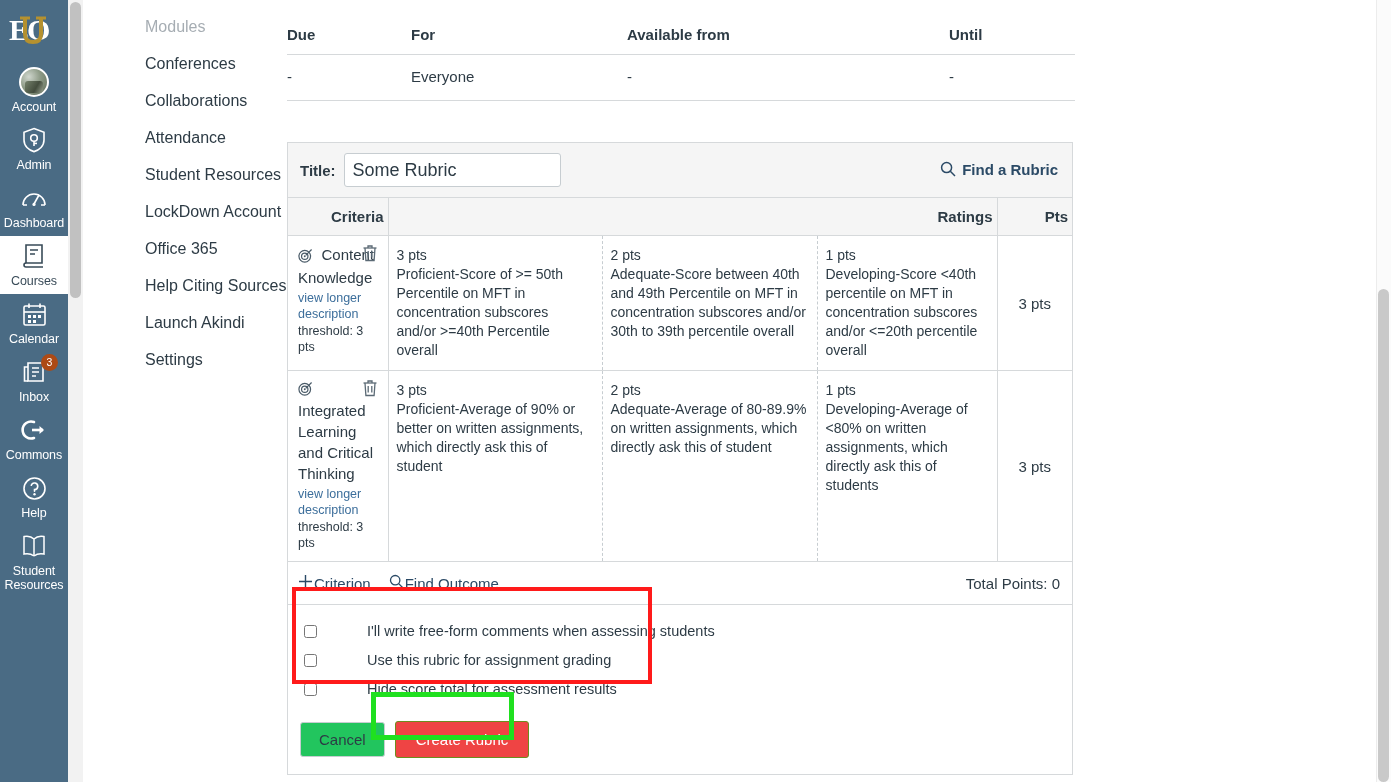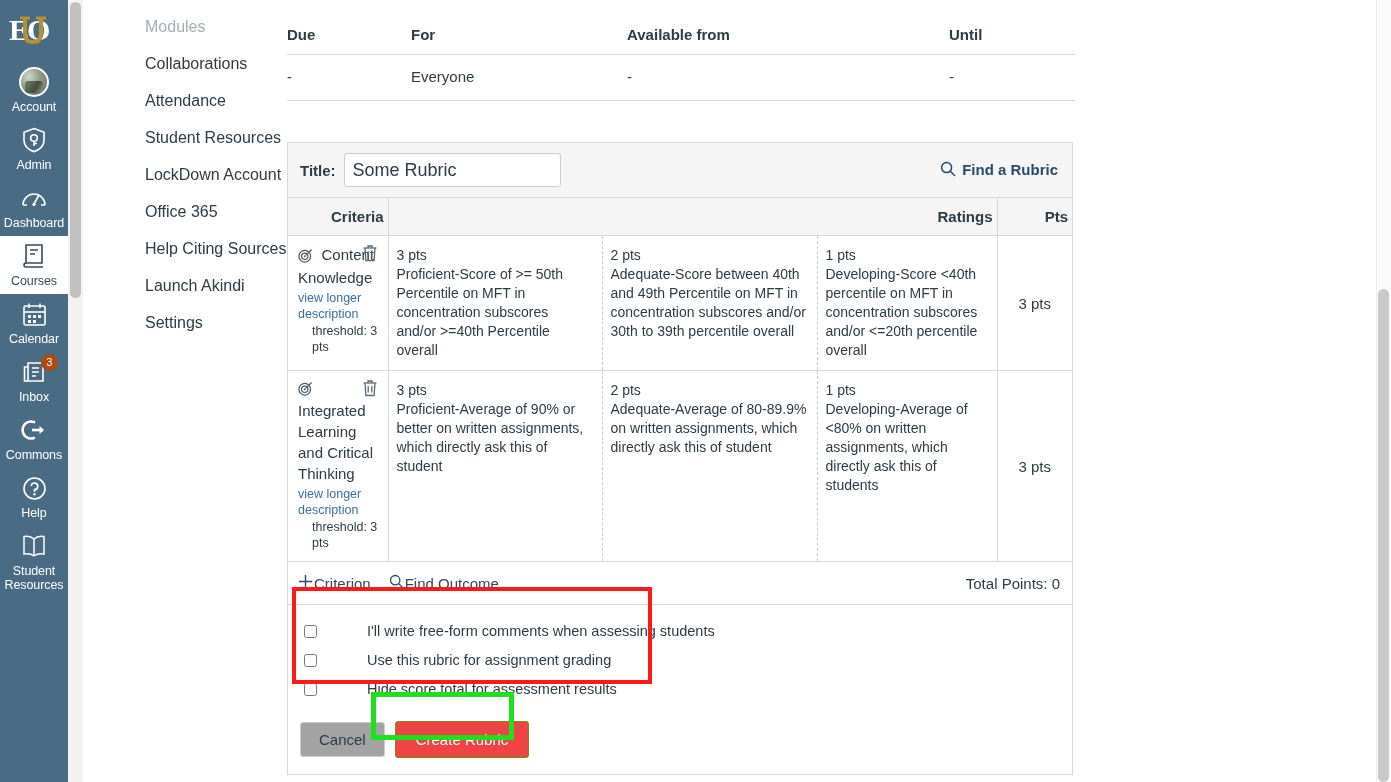--- a/index.html
+++ b/index.html
@@ -216,21 +216,20 @@
   .crit-link {
     display: block;
     font-size: 12.5px; line-height: 16px;
     color: #0b6ab4; color:#3c6e9b;
     text-decoration: none;
     margin-top: 2px;
   }
   .crit-threshold {
     font-size: 12.5px; line-height: 16px; color: #2d3b45;
     margin-top: 1px;
-    margin-left: 14px;
   }
   .trash-btn {
     position: absolute; top: 8px; right: 10px;
     background: none; border: none; padding: 0; cursor: pointer;
     color: #5b6a75;
     line-height: 0;
   }
   .rating-pts { display: block; }
 
   #rubric-footer {
@@ -258,21 +257,21 @@
     width: 13px; height: 13px; margin: 0 7px 0 0;
     accent-color: #2b4a66;
   }
   .opt-row label { font-size: 14.5px; color: #2d3b45; }
 
   #rubric-actions {
     padding: 10px 0 16px 12px;
     display: flex; align-items: center; gap: 10px;
   }
   #cancel-button {
-    background: #a3a3a3;
+    background: #22c55e;
     border: 1px solid #c7cdd1;
     border-radius: 3px;
     font-family: "Liberation Sans", sans-serif;
     font-size: 15px;
     color: #2d3b45;
     padding: 8px 18px;
     cursor: pointer;
   }
   #create-rubric-button {
     background: #ef4444;
@@ -433,20 +432,21 @@
       </span>
       <span class="gn-lbl">Student Resources</span>
     </a>
   </nav>
 
   <div id="left-scroll-track"></div>
   <div id="left-scroll-thumb"></div>
 
   <nav id="course-nav">
     <a class="cn-item disabled" href="#">Modules</a>
+    <a class="cn-item" href="#">Conferences</a>
     <a class="cn-item" href="#">Collaborations</a>
     <a class="cn-item" href="#">Attendance</a>
     <a class="cn-item" href="#">Student Resources</a>
     <a class="cn-item" href="#">LockDown Account</a>
     <a class="cn-item" href="#">Office 365</a>
     <a class="cn-item" href="#">Help Citing Sources</a>
     <a class="cn-item" href="#">Launch Akindi</a>
     <a class="cn-item" href="#">Settings</a>
   </nav>
 

